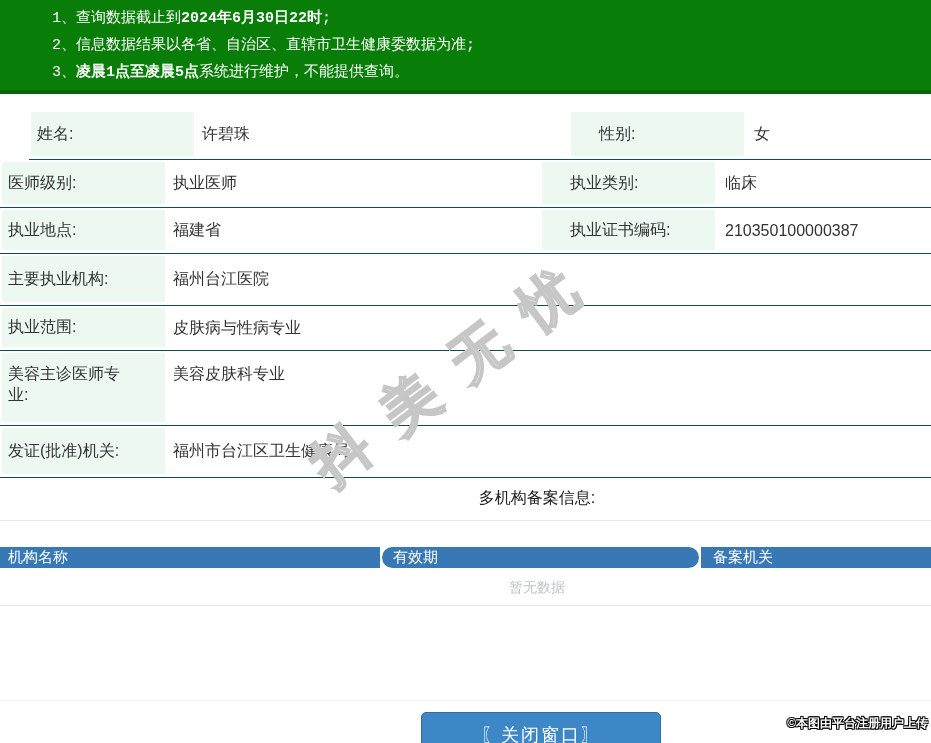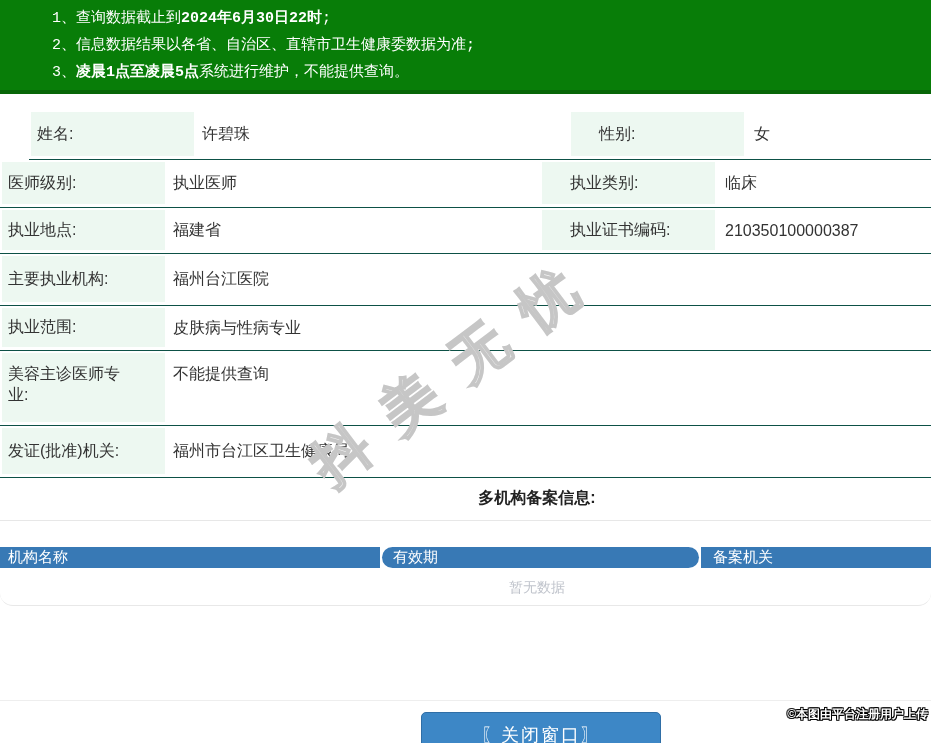--- a/index.html
+++ b/index.html
@@ -23,37 +23,37 @@
   .info-row.tall .lab { align-items:flex-start; padding-top:11px; display:block; }
   .lab-1 { width:163px; padding-left:6px; padding-right:40px; }
   .lab-2 { width:173px; padding-left:28px; }
   .val { font-size:16px; color:#333; }
   .val-1 { width:375px; padding-left:8px; }
   .val-2 { flex:1; padding-left:10px; }
   .r-50{height:50px;margin-left:29px;} .r-48{height:48px;} .r-46{height:46px;} .r-52{height:52px;} .r-45{height:45px;} .r-75{height:75px;}
 
   
   .section-title { height:43px; padding-top:10px; padding-left:143px; text-align:center;
-                   font-size:16px; font-weight:bold; color:#222; border-bottom:1px solid #e7e7e7; }
+                   font-size:16px; font-weight:normal; color:#222; border-bottom:1px solid #e7e7e7; }
   .filing-table { margin-top:26px; }
   .filing-head { display:flex; height:21px; background:#ffffff; }
   .fh-cell { background:#3879b5; color:#ffffff; font-size:15px; display:flex; align-items:center; }
   .fh-1 { width:380px; padding-left:8px; margin-right:2px; }
   .fh-2 { width:317px; padding-left:11px; margin-right:2px;border-radius:17px; }
   .fh-3 { flex:1; padding-left:12px; }
   .empty-row { height:38px; line-height:38px; text-align:center; padding-left:143px;
-               color:#c0c4cc; font-size:14px; border-bottom:1px solid #e8e8e8;border-radius:13px; }
+               color:#c0c4cc; font-size:14px; border-bottom:1px solid #e8e8e8; }
 
   
   .footer { position:absolute; left:0; top:700px; width:931px; height:58px; border-top:1px solid #eeeeee; }
   .close-btn { position:absolute; left:421px; top:11px; width:240px; height:45px;
                background:#3d87c6; border:1px solid #2f6ea6; border-radius:5px;
                color:#ffffff; font-size:18px; letter-spacing:2px; cursor:pointer;
                font-family:"Liberation Sans","DejaVu Sans",sans-serif; }
-  .copyright { position:absolute; right:3px; bottom:20px; font-size:12px; font-weight:bold; color:#ffffff;
+  .copyright { position:absolute; right:3px; bottom:11px; font-size:12px; font-weight:bold; color:#ffffff;
                text-shadow:-1px -1px 0 #000,1px -1px 0 #000,-1px 1px 0 #000,1px 1px 0 #000,0 1px 0 #000,0 -1px 0 #000; }
 
   
   .watermark { position:absolute; left:280px; top:328px; width:360px; height:64px;
                transform:rotate(-37deg); transform-origin:center center;
                font-size:56px; font-weight:bold; letter-spacing:30px; white-space:nowrap;
                color:rgba(255,255,255,0.9); -webkit-text-stroke:2px #c6c6c6;
                text-shadow:0 0 1px #cccccc; pointer-events:none; z-index:6; }
 </style>
 </head>
@@ -95,21 +95,21 @@
       <div class="val val-1">福州台江医院</div>
     </div>
 
     <div class="info-row r-45">
       <div class="lab lab-1">执业范围:</div>
       <div class="val val-1">皮肤病与性病专业</div>
     </div>
 
     <div class="info-row tall r-75">
       <div class="lab lab-1">美容主诊医师专业:</div>
-      <div class="val val-1 cell">不能提供查询</div>
+      <div class="val val-1 cell">美容皮肤科专业</div>
     </div>
 
     <div class="info-row r-52">
       <div class="lab lab-1">发证(批准)机关:</div>
       <div class="val val-1">福州市台江区卫生健康局</div>
     </div>
 
   </div>
 
   <div class="section-title">多机构备案信息:</div>

